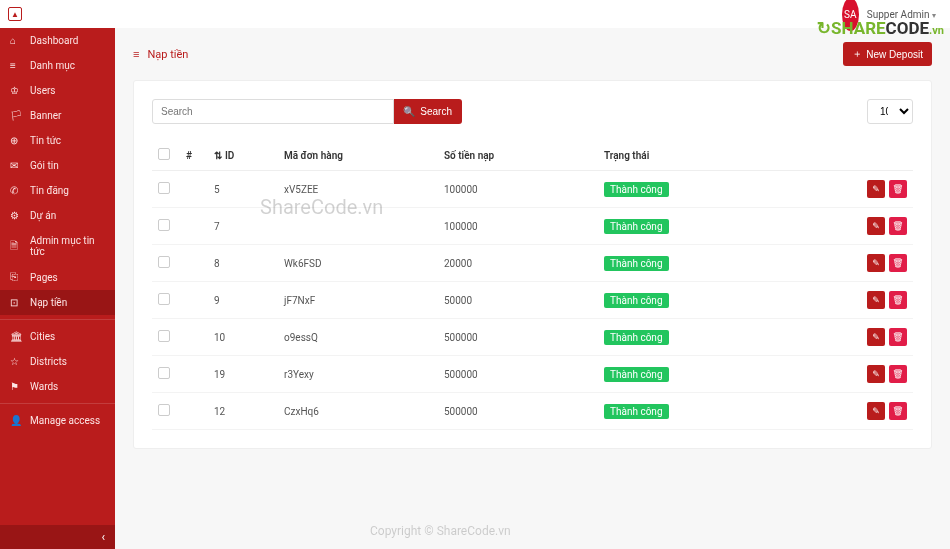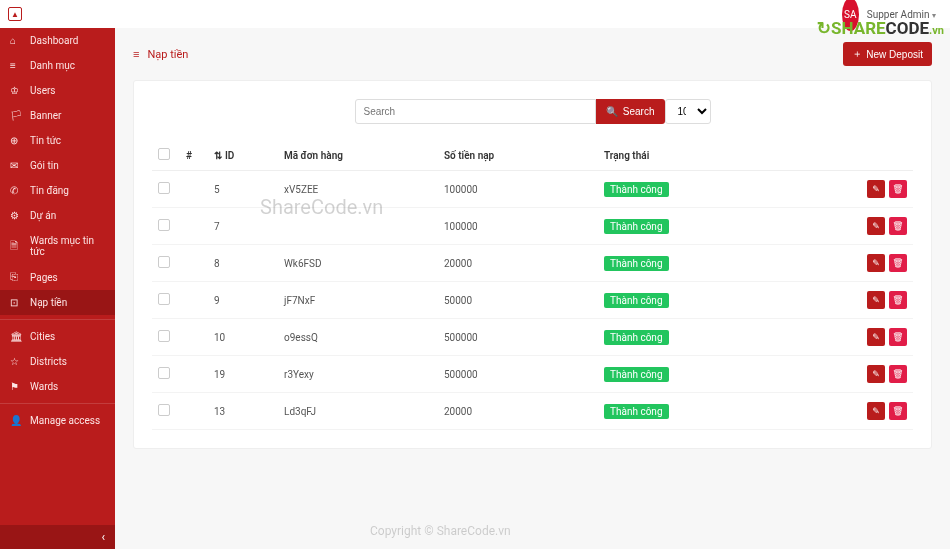--- a/index.html
+++ b/index.html
@@ -15,21 +15,21 @@
 .topbar{position:absolute;left:115px;right:0;top:0;height:28px;background:#fff;display:flex;align-items:center;justify-content:flex-end;padding:0 14px;gap:8px}
 .avatar{width:17px;height:33px;border-radius:50%;background:#d8112e;color:#fff;font-size:10px;display:flex;align-items:center;justify-content:center}
 .user-name{font-size:10px;color:#555}
 .caret{font-size:8px;color:#888}
 .main{position:absolute;left:115px;right:0;top:28px;bottom:0;overflow:auto;padding:14px 18px 6px}
 .page-head{display:flex;align-items:center;justify-content:space-between;margin-bottom:14px}
 .page-title{display:flex;align-items:center;gap:8px;color:#b91c1c;font-size:11px}
 .btn{display:inline-flex;align-items:center;gap:4px;border:none;border-radius:3px;cursor:pointer;font-size:10px;padding:5px 9px}
 .btn-red{background:#b91c1c;color:#fff}
 .card{background:#fff;border-radius:3px;padding:18px;border:1px solid #eee}
-.toolbar{display:flex;justify-content:center;margin-bottom:16px}
+.toolbar{display:flex;justify-content:space-between;margin-bottom:16px}
 .search-wrap{display:flex;width:310px}
 .search-input{flex:1;border:1px solid #ddd;border-radius:3px 0 0 3px;padding:6px 8px;font-size:10px;outline:none}
 .search-btn{background:#b91c1c;color:#fff;border:none;padding:6px 10px;font-size:10px;border-radius:0 3px 3px 0;cursor:pointer;display:flex;align-items:center;gap:4px}
 .sel{border:1px solid #ddd;border-radius:3px;padding:5px 8px;font-size:10px;width:46px;background:#fff}
 table{width:100%;border-collapse:collapse}
 th{text-align:left;font-size:10px;font-weight:600;color:#333;padding:8px 6px;border-bottom:1px solid #eee}
 td{padding:9px 6px;font-size:10px;color:#555;border-bottom:1px solid #f3f3f3;vertical-align:middle}
 .chk{width:12px;height:12px;border:1px solid #ccc;border-radius:2px;background:#fff;display:inline-block}
 .badge{display:inline-block;background:#22c55e;color:#fff;font-size:10px;padding:2px 6px;border-radius:2px}
 .row-actions{display:flex;gap:4px;justify-content:flex-end}
@@ -78,21 +78,21 @@
       <div class="sidebar-item">
         <span class="ic">✆</span>
         <span>Tin đăng</span>
       </div>
       <div class="sidebar-item">
         <span class="ic">⚙</span>
         <span>Dự án</span>
       </div>
       <div class="sidebar-item">
         <span class="ic">🗎</span>
-        <span>Wards mục tin tức</span>
+        <span>Admin mục tin tức</span>
       </div>
       <div class="sidebar-item">
         <span class="ic">⎘</span>
         <span>Pages</span>
       </div>
       <div class="sidebar-item active">
         <span class="ic">⊡</span>
         <span>Nạp tiền</span>
       </div>
     </div>
@@ -245,23 +245,23 @@
             <td class="col-act">
               <div class="row-actions">
                 <span class="act-btn act-edit">✎</span>
                 <span class="act-btn act-del">🗑</span>
               </div>
             </td>
           </tr>
           <tr>
             <td><span class="chk"></span></td>
             <td></td>
-            <td>13</td>
-            <td>Ld3qFJ</td>
-            <td>20000</td>
+            <td>12</td>
+            <td>CzxHq6</td>
+            <td>500000</td>
             <td><span class="badge">Thành công</span></td>
             <td class="col-act">
               <div class="row-actions">
                 <span class="act-btn act-edit">✎</span>
                 <span class="act-btn act-del">🗑</span>
               </div>
             </td>
           </tr>
         </tbody>
     </table>

